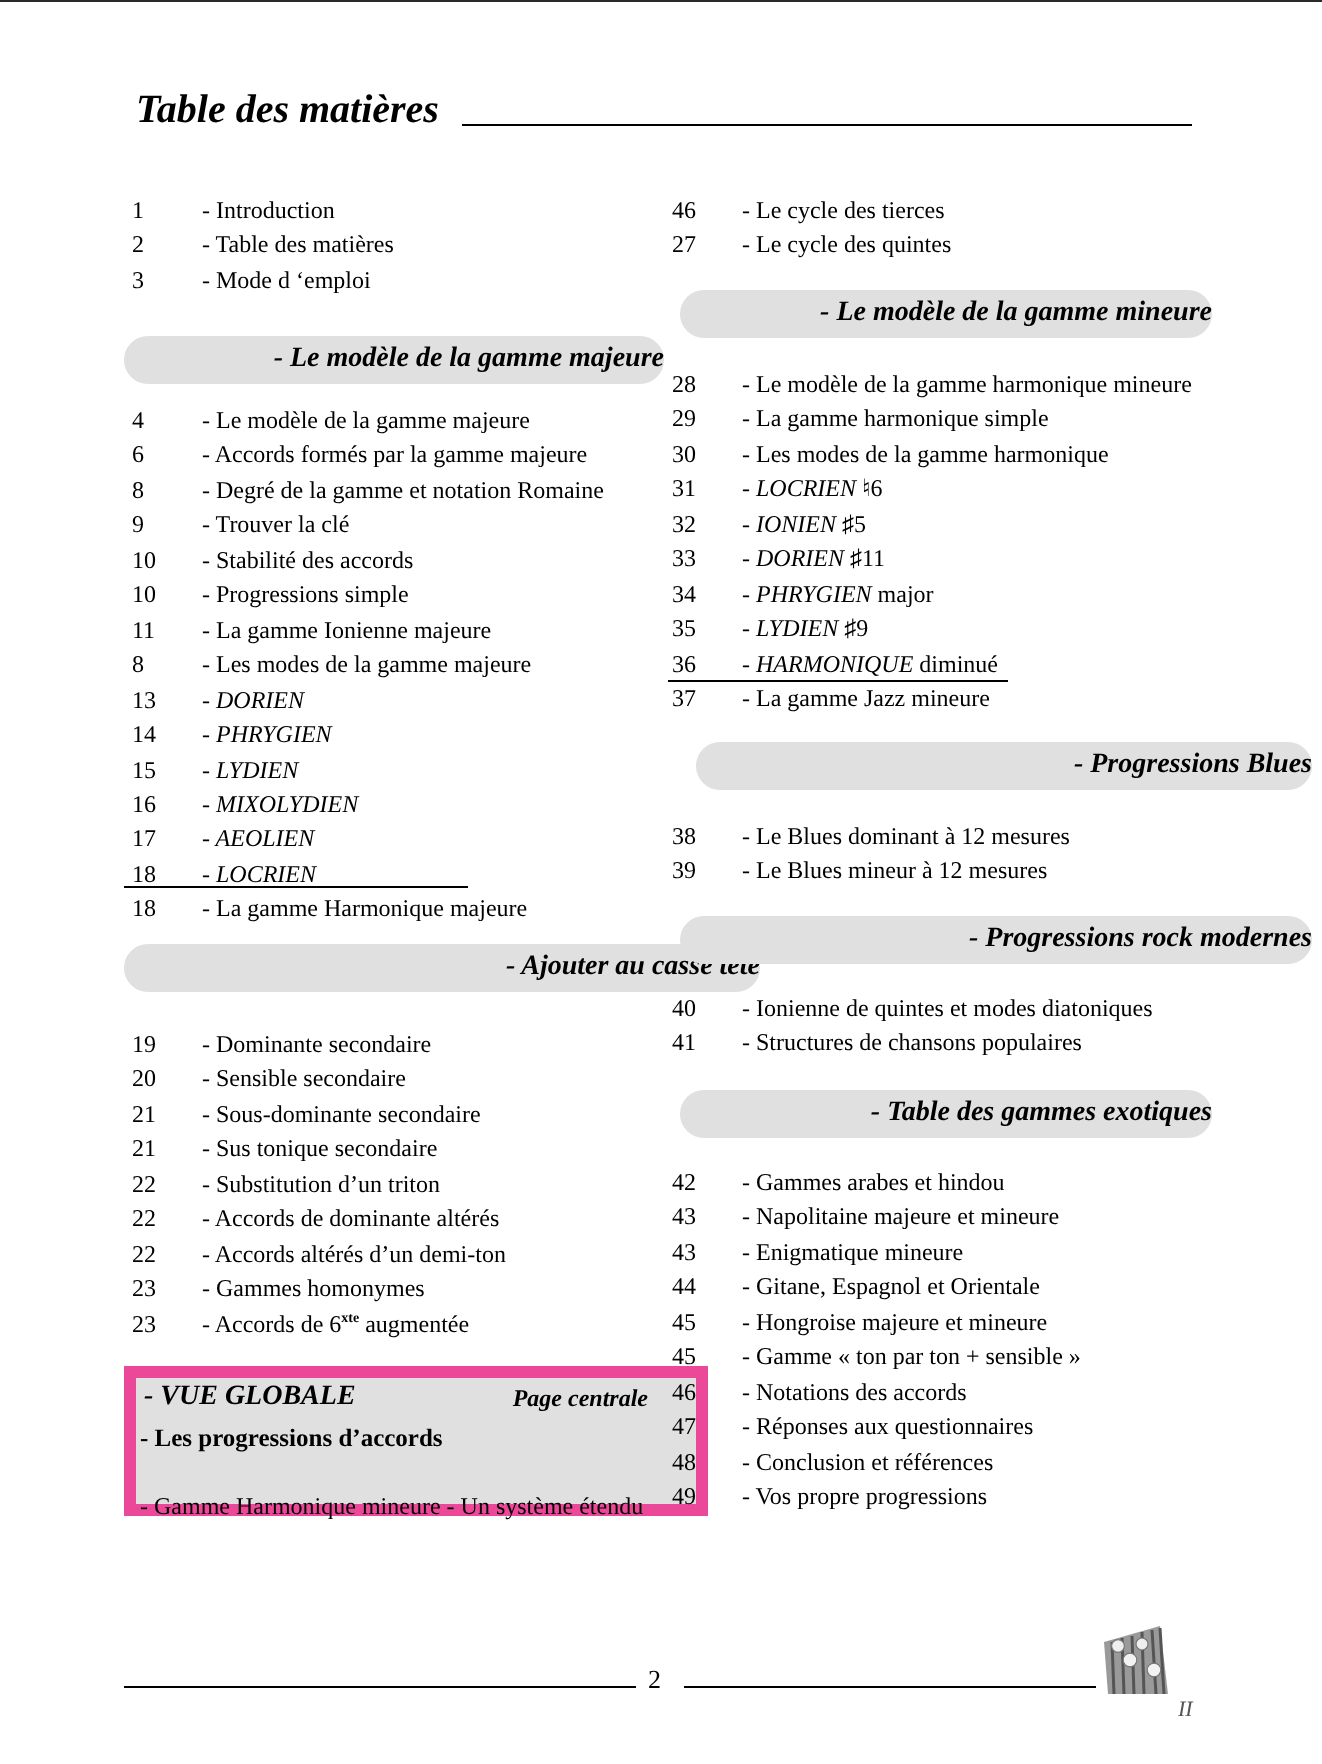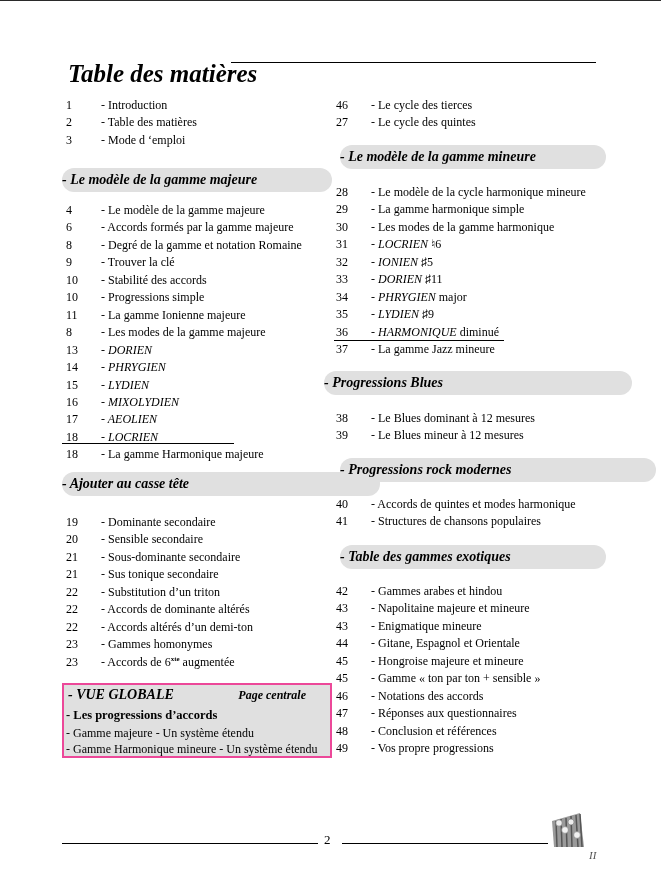--- a/index.html
+++ b/index.html
@@ -1,31 +1,31 @@
 <!DOCTYPE html>
 <html><head>
 <meta charset="utf-8">
 <style>
   html, body { margin: 0; padding: 0; background: #ffffff; }
   body { width: 661px; height: 882px; position: relative; overflow: hidden;
          font-family: "Liberation Serif", serif; color: #000; }
   .topbar { position: absolute; left: 0; top: 0; width: 661px; height: 1px; background: #2a2a2a; }
   .title-row { position: absolute; left: 68px; top: 44px; width: 530px; height: 30px; }
-  .title { position: absolute; left: 0; top: 16px; font-size: 25px; font-weight: bold; font-style: italic; white-space: nowrap; }
+  .title { position: absolute; left: 0; top: 0; font-size: 20px; font-weight: bold; font-style: italic; white-space: nowrap; }
   .title-rule { position: absolute; left: 163px; top: 18px; width: 365px; height: 1px; background: #000; }
   .entry { position: absolute; height: 17px; font-size: 12px; line-height: 17px; white-space: nowrap; }
   .entry .num { position: absolute; left: 0; width: 34px; }
   .entry .lbl { position: absolute; left: 35px; text-align: right; }
   .entry .it { font-style: italic; }
   .entry sup { font-size: 7px; vertical-align: 5px; line-height: 0; font-weight: bold; }
   .section { position: absolute; height: 24px; background: #e0e0e0; font-size: 14px; font-weight: bold;
-             font-style: italic; line-height: 24px; text-align: left; white-space: nowrap; border-radius: 12px; }
+             font-style: italic; line-height: 24px; text-align: right; white-space: nowrap; border-radius: 12px; }
   .rule { position: absolute; height: 1px; background: #000; }
-  .box { position: absolute; left: 62px; top: 683px; width: 270px; height: 75px; background: #e0e0e0;
-         border: 2px solid #ec4899; box-sizing: border-box; }
+  .box { position: absolute; left: 62px; top: 683px; width: 292px; height: 75px; background: #e0e0e0;
+         border: 6px solid #ec4899; box-sizing: border-box; }
   .box .head { position: absolute; left: 4px; top: 2px; font-size: 14px; font-weight: bold; font-style: italic; }
   .box .side { position: absolute; right: 24px; top: 3px; font-size: 12px; font-weight: bold; font-style: italic; }
   .box .ln { position: absolute; left: 2px; font-size: 12px; white-space: nowrap; }
   .box .b { font-weight: bold; font-size: 12.5px; }
   .footer-rule-l { position: absolute; left: 62px; top: 843px; width: 256px; height: 1px; background: #000; }
   .footer-rule-r { position: absolute; left: 342px; top: 843px; width: 206px; height: 1px; background: #000; }
   .pagenum { position: absolute; left: 324px; top: 832px; font-size: 13px; }
   .logo { position: absolute; left: 550px; top: 813px; width: 36px; height: 34px; }
   .logo-mark { position: absolute; left: 589px; top: 833px; font-size: 11px; font-style: italic; color: #555; margin-top: 16px; }
 </style>
@@ -155,41 +155,40 @@
       <div class="entry" style="left: 66px; top: 653.6px;">
         <span class="num">23</span>
         <span class="lbl"><span>- Accords de 6</span><sup>xte</sup><span> augmentée</span></span>
       </div>
     </div>
 
   <div class="box">
     <div class="head">- VUE GLOBALE</div>
     <div class="side">Page centrale</div>
     <div class="ln b" style="top:23px;">- Les progressions d’accords</div>
-    <div class="ln" style="top:41px;">- Gamme majeure - Un système étendu</div>
     <div class="ln" style="top:57px;">- Gamme Harmonique mineure - Un système étendu</div>
   </div>
 </div>
 
 <div>
   <div>
       <div class="entry" style="left: 336px; top: 97px;">
         <span class="num">46</span>
         <span class="lbl"><span>- Le cycle des tierces</span></span>
       </div>
       <div class="entry" style="left: 336px; top: 114.45px;">
         <span class="num">27</span>
         <span class="lbl"><span>- Le cycle des quintes</span></span>
       </div>
     </div>
   <div class="section" style="left:340px; top:145px; width:266px;">- Le modèle de la gamme mineure</div>
   <div>
       <div class="entry" style="left: 336px; top: 184px;">
         <span class="num">28</span>
-        <span class="lbl"><span>- Le modèle de la cycle harmonique mineure</span></span>
+        <span class="lbl"><span>- Le modèle de la gamme harmonique mineure</span></span>
       </div>
       <div class="entry" style="left: 336px; top: 201.45px;">
         <span class="num">29</span>
         <span class="lbl"><span>- La gamme harmonique simple</span></span>
       </div>
       <div class="entry" style="left: 336px; top: 218.9px;">
         <span class="num">30</span>
         <span class="lbl"><span>- Les modes de la gamme harmonique</span></span>
       </div>
       <div class="entry" style="left: 336px; top: 236.35px;">
@@ -215,36 +214,36 @@
       <div class="entry" style="left: 336px; top: 323.6px;">
         <span class="num">36</span>
         <span class="lbl"><span class="it">- HARMONIQUE</span><span>  diminué</span></span>
       </div>
       <div class="entry" style="left: 336px; top: 341.05px;">
         <span class="num">37</span>
         <span class="lbl"><span>- La gamme Jazz mineure</span></span>
       </div>
     </div>
   <div class="rule" style="left:334px; top:340px; width:170px;"></div>
-  <div class="section" style="left:324px; top:371px; width:308px;">- Progressions Blues</div>
+  <div class="section" style="left:348px; top:371px; width:308px;">- Progressions Blues</div>
   <div>
       <div class="entry" style="left: 336px; top: 410px;">
         <span class="num">38</span>
         <span class="lbl"><span>- Le Blues dominant à 12 mesures</span></span>
       </div>
       <div class="entry" style="left: 336px; top: 427.45px;">
         <span class="num">39</span>
         <span class="lbl"><span>- Le Blues mineur à 12 mesures</span></span>
       </div>
     </div>
   <div class="section" style="left:340px; top:458px; width:316px;">- Progressions rock modernes</div>
   <div>
       <div class="entry" style="left: 336px; top: 496px;">
         <span class="num">40</span>
-        <span class="lbl"><span>- Accords de quintes et modes harmonique</span></span>
+        <span class="lbl"><span>- Ionienne de quintes et modes diatoniques</span></span>
       </div>
       <div class="entry" style="left: 336px; top: 513.45px;">
         <span class="num">41</span>
         <span class="lbl"><span>- Structures de chansons populaires</span></span>
       </div>
     </div>
   <div class="section" style="left:340px; top:545px; width:266px;">- Table des gammes exotiques</div>
   <div>
       <div class="entry" style="left: 336px; top: 583px;">
         <span class="num">42</span>

